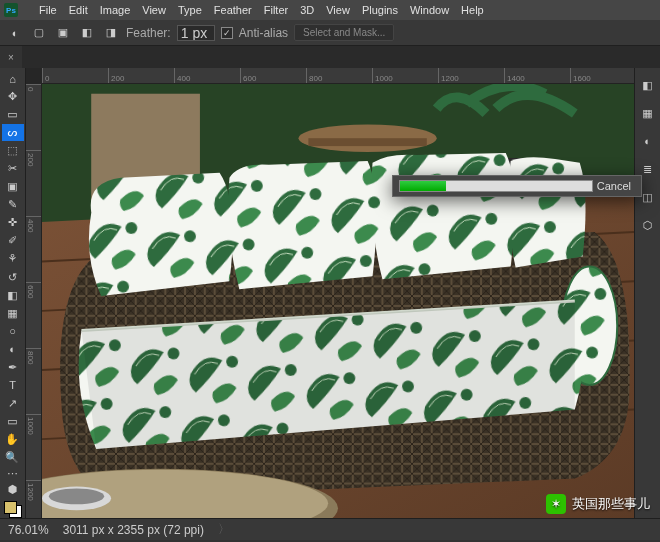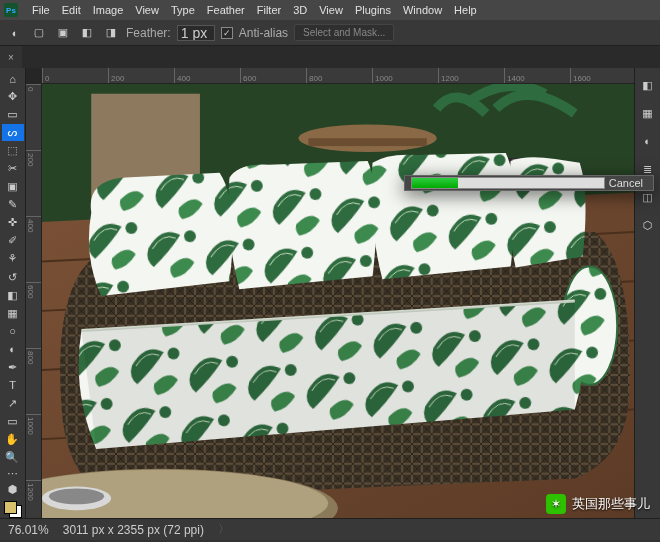--- a/index.html
+++ b/index.html
@@ -1,18 +1,18 @@
 <!DOCTYPE html>
 <html><head>
 <meta charset="utf-8">
 <style>
 *{margin:0;padding:0;box-sizing:border-box;font-family:"Segoe UI",Tahoma,sans-serif;user-select:none}
 body{background:#323232;width:660px;height:542px;overflow:hidden;position:relative;color:#ccc;font-size:11px}
 .menubar{height:20px;background:#464646;display:flex;align-items:center;padding:0 4px}
-.menubar .ps-logo{width:14px;height:14px;background:#14532d;border-radius:2px;display:flex;align-items:center;justify-content:center;margin-right:8px;color:#31a8ff;font-size:8px;font-weight:bold}
+.menubar .ps-logo{width:14px;height:14px;background:#14532d;border-radius:2px;display:flex;align-items:center;justify-content:center;margin-right:15px;color:#31a8ff;font-size:8px;font-weight:bold}
 .menubar .mi{padding:0 6px;font-size:11px;color:#e0e0e0;cursor:default}
 .optbar{height:26px;background:#383838;display:flex;align-items:center;padding:0 6px;gap:6px;border-bottom:1px solid #1f1f1f}
 .ib{width:18px;height:18px;display:flex;align-items:center;justify-content:center;color:#ccc}
 .ob-inp{width:38px;height:16px;background:#2a2a2a;border:1px solid #555;color:#ccc;font-size:14px;padding:0 3px}
 .ob-lbl{font-size:12px;color:#aaa}
 .cb{width:12px;height:12px;border:1px solid #888;background:#2a2a2a;display:inline-flex;align-items:center;justify-content:center;color:#ccc;font-size:9px}
 .ob-btn{padding:2px 8px;font-size:10px;color:#888;border:1px solid #444;background:#2f2f2f;border-radius:2px}
 .tabbar{height:22px;background:#2a2a2a;display:flex;align-items:flex-end}
 .tab{height:22px;background:#323232;padding:0 8px;display:flex;align-items:center;font-size:10px;color:#ccc;gap:6px}
 .tab .x{color:#aaa;font-size:10px}
@@ -27,21 +27,21 @@
 .canvaswrap{flex:1;background:#262626;position:relative;overflow:hidden}
 .ruler-h{position:absolute;top:0;left:16px;right:0;height:16px;background:#3a3a3a;border-bottom:1px solid #222;display:flex;font-size:8px;color:#888;overflow:hidden}
 .ruler-h span{width:66px;flex-shrink:0;border-left:1px solid #666;padding-left:2px;height:16px;line-height:22px}
 .ruler-v{position:absolute;top:16px;left:0;bottom:0;width:16px;background:#3a3a3a;border-right:1px solid #222;display:flex;flex-direction:column;font-size:8px;color:#888;overflow:hidden}
 .ruler-v span{height:66px;flex-shrink:0;border-top:1px solid #666;writing-mode:vertical-rl;padding-top:2px;line-height:22px}
 .canvas{position:absolute;top:16px;left:16px;right:0;bottom:0;background:#1e1e1e;overflow:hidden}
 .photo{position:absolute;top:0;left:0;right:0;bottom:0}
 .rightbar{width:26px;background:#383838;border-left:1px solid #1f1f1f;display:flex;flex-direction:column;align-items:center;padding-top:8px;gap:10px}
 .statusbar{height:22px;background:#383838;border-top:1px solid #1f1f1f;display:flex;align-items:center;padding:0 8px;gap:14px;font-size:12px;color:#ccc}
 .sb-sep{color:#666}
-.progress-dlg{position:absolute;top:175px;left:404px;width:250px;height:16px;background:#454545;border:1px solid #666;box-shadow:0 4px 18px rgba(0,0,0,0.6);display:flex;align-items:center;padding:0 6px;}
+.progress-dlg{position:absolute;top:175px;left:392px;width:250px;height:22px;background:#454545;border:1px solid #666;box-shadow:0 4px 18px rgba(0,0,0,0.6);display:flex;align-items:center;padding:0 6px;}
 .pbar{flex:1;height:12px;background:#ddd;border:1px solid #888;position:relative}
 .pbar .fill{position:absolute;top:0;left:0;bottom:0;width:24%;background:linear-gradient(#2ecc40,#0a0)}
 .pbtn{font-size:11px;color:#ddd;padding:2px 4px;cursor:default}
 .watermark{position:absolute;bottom:28px;right:10px;display:flex;align-items:center;gap:6px;color:#fff;font-size:13px;text-shadow:0 1px 2px #000}
 .wm-ico{width:20px;height:20px;background:#2dc100;border-radius:4px;display:flex;align-items:center;justify-content:center;color:#fff;font-size:12px}
 
 .photo svg{width:100%;height:100%;display:block}
 </style>
 </head>
 <body>

